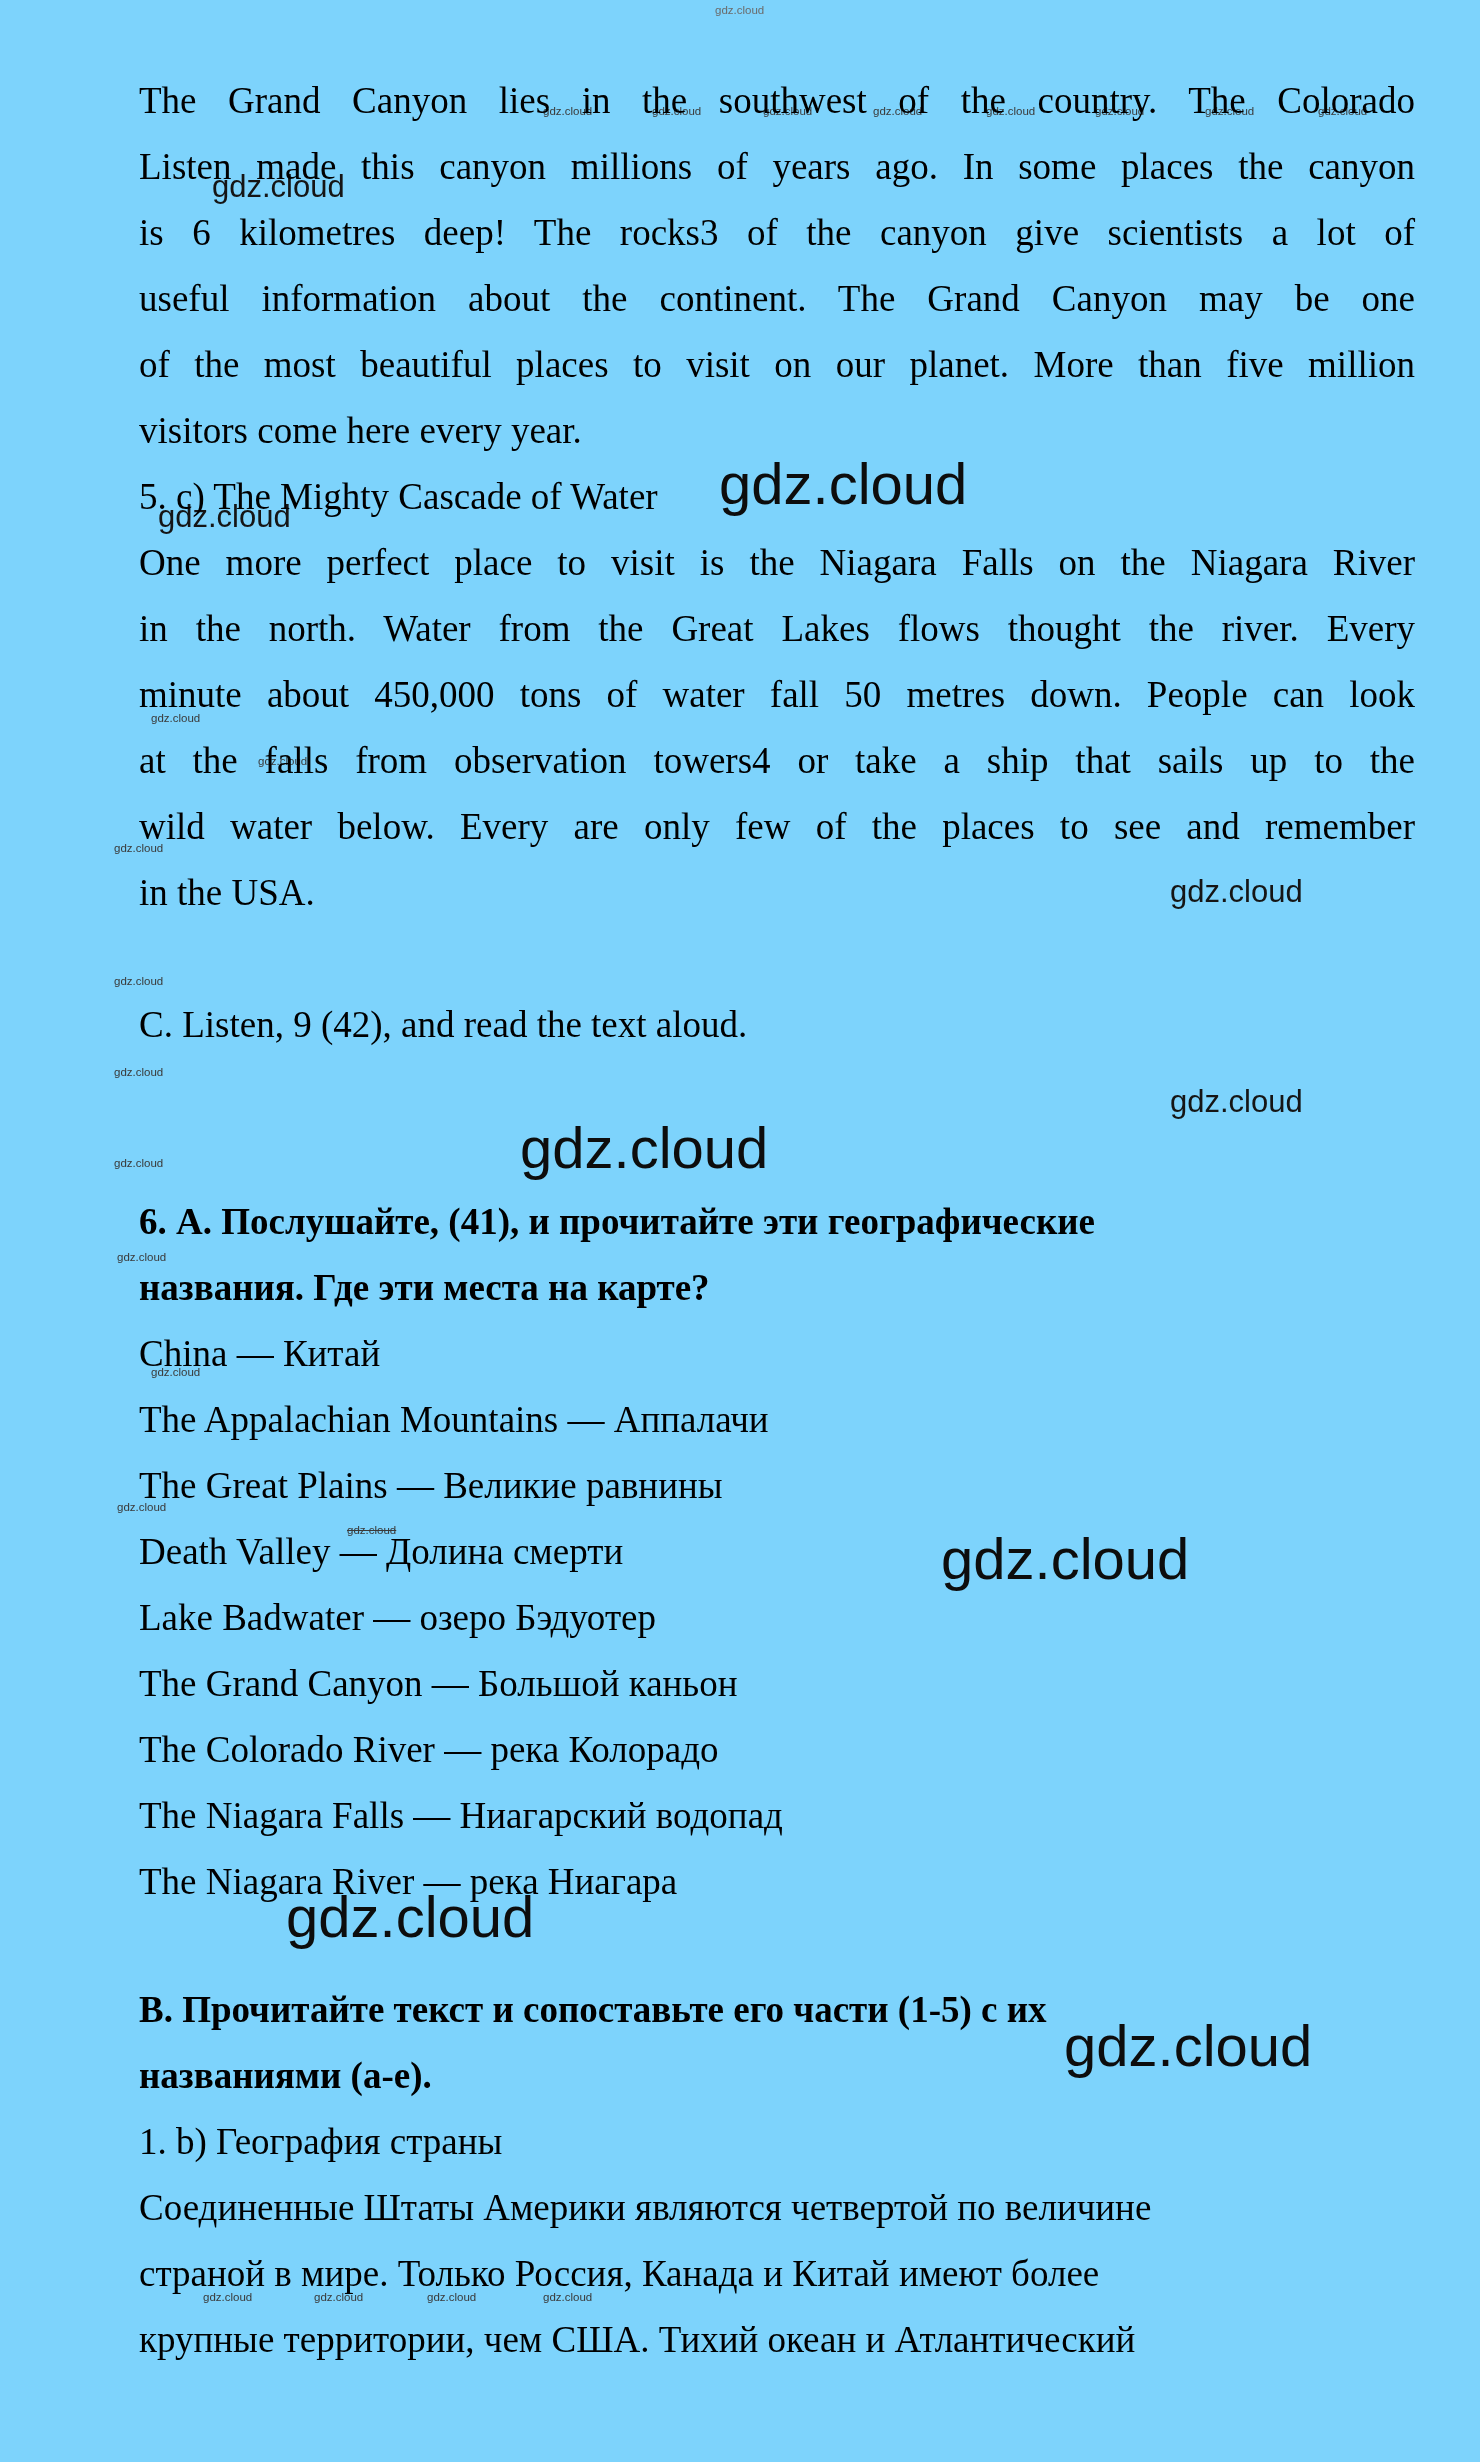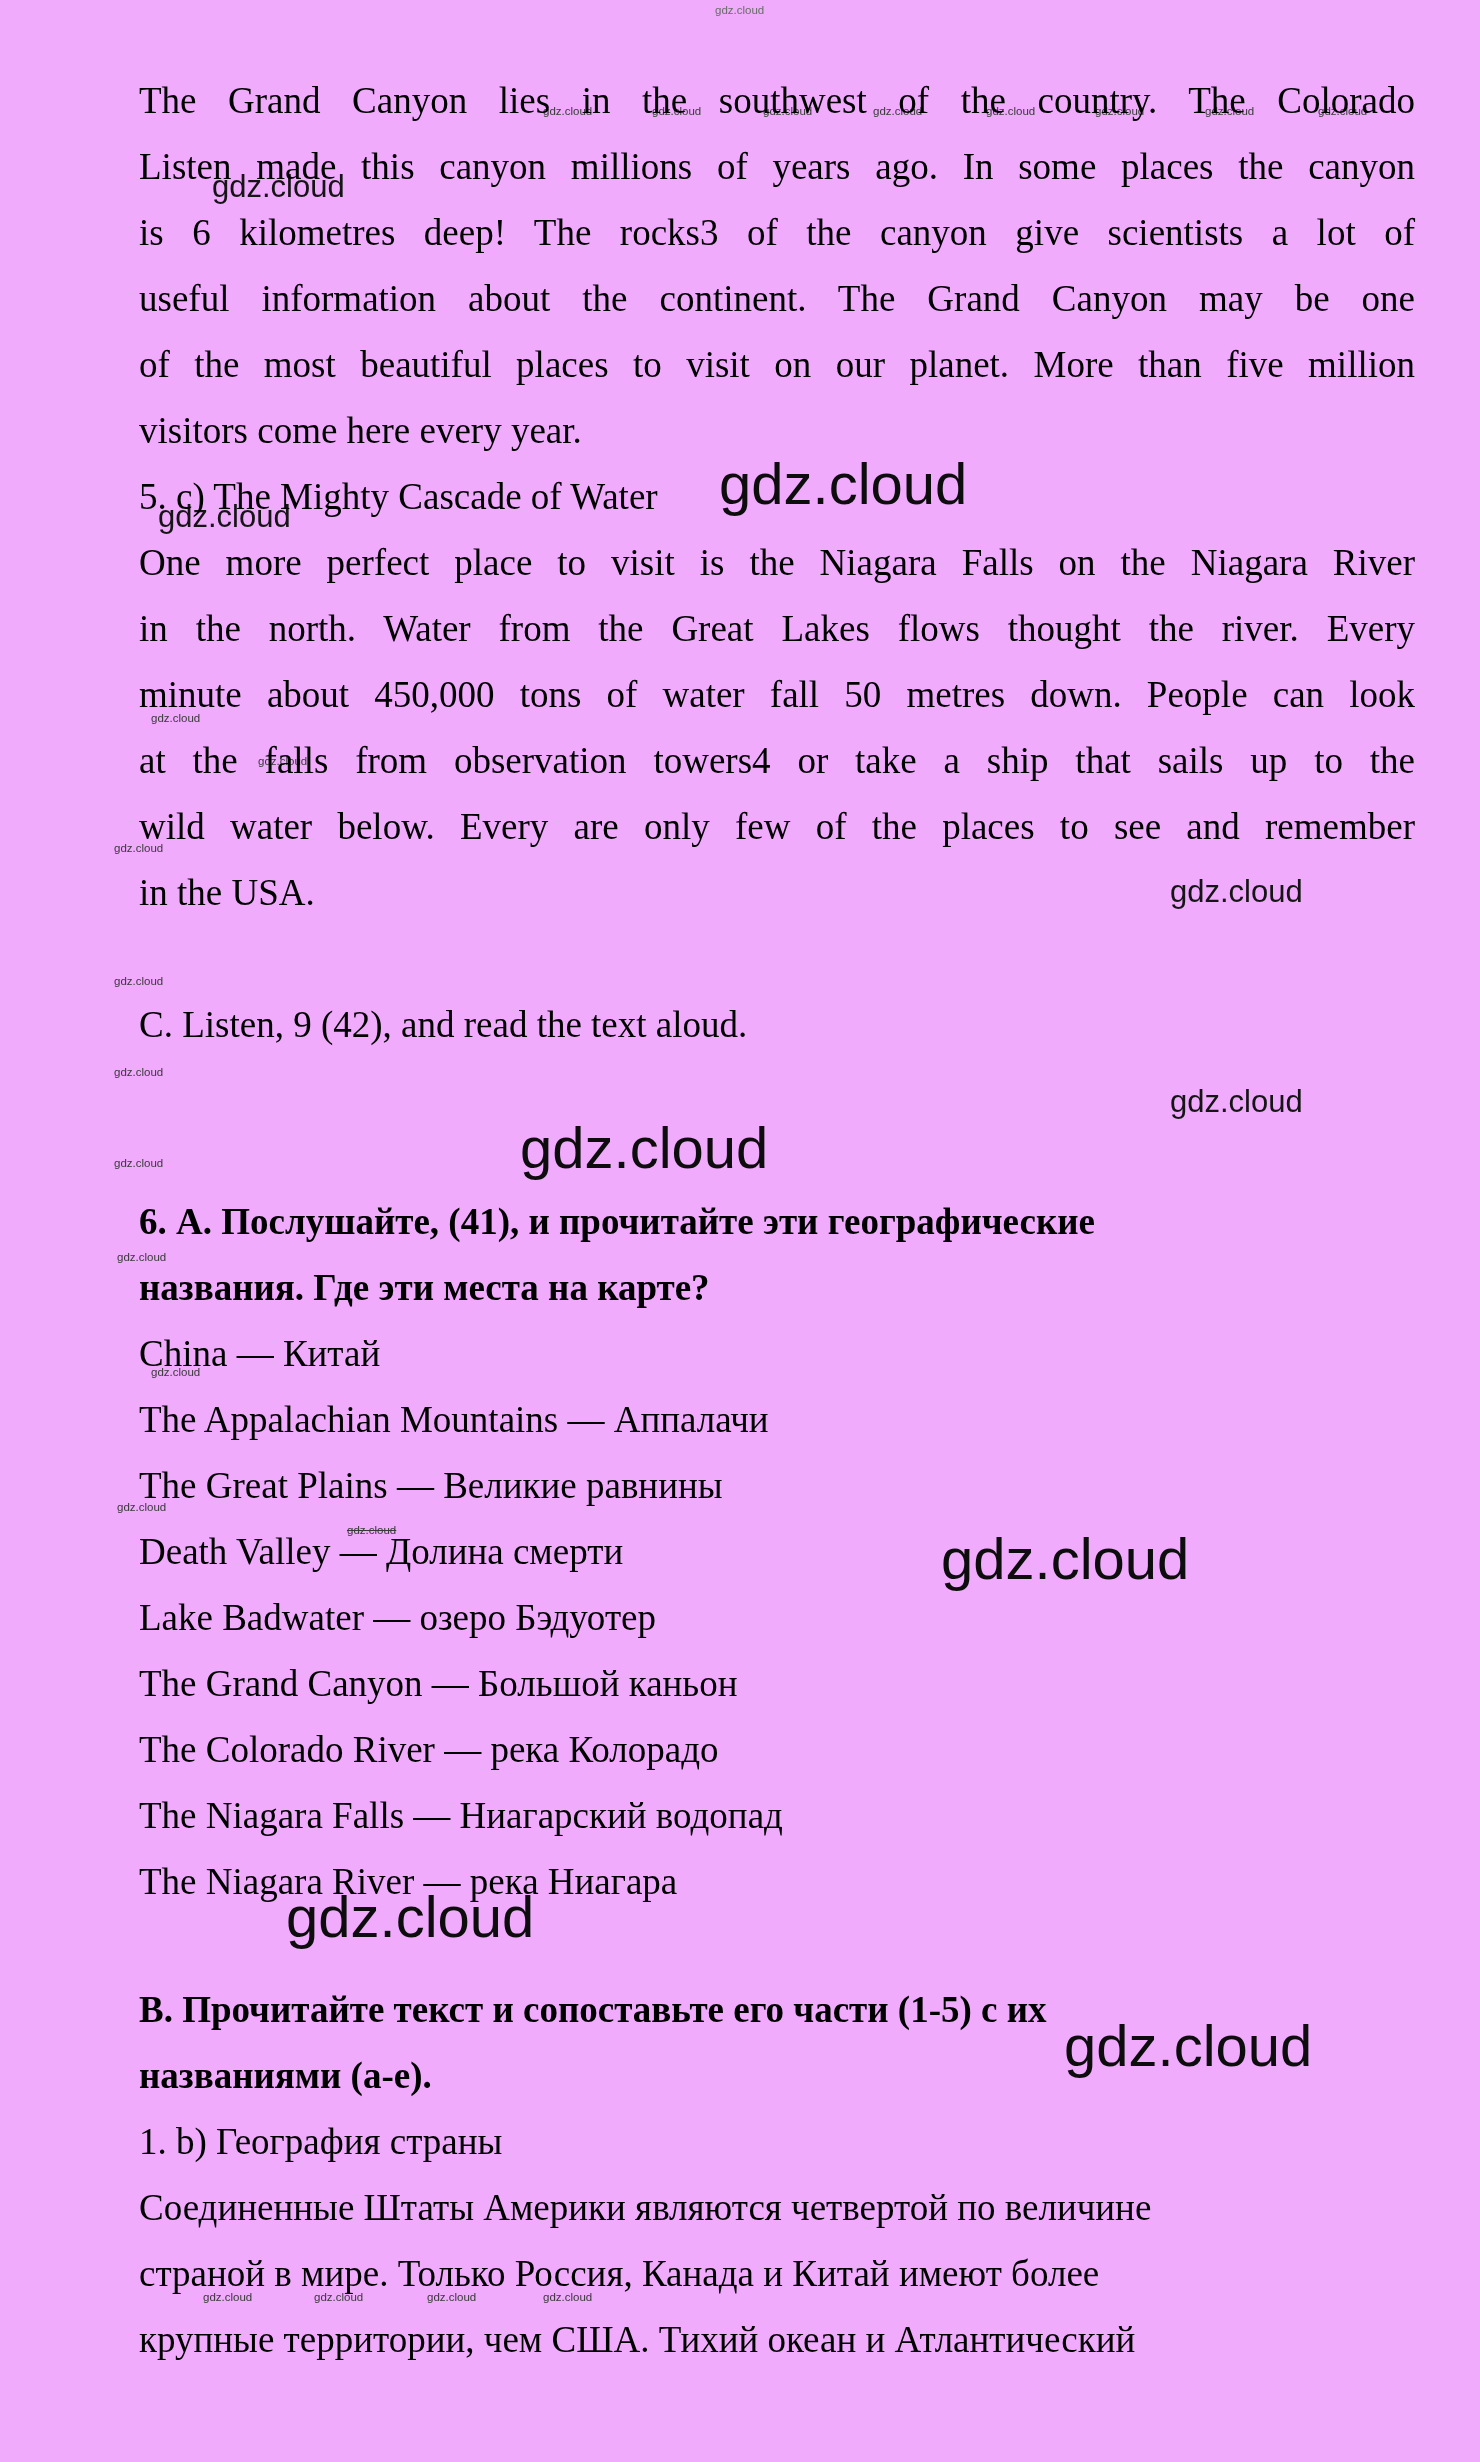--- a/index.html
+++ b/index.html
@@ -11,21 +11,21 @@
     width: 1481px;
     height: 2462px;
     position: relative;
     font-family: "Liberation Serif", serif;
     color: #000000;
     overflow: hidden;
   }
   .page {
     position: absolute;
     inset: 0;
-    background: #f0abfc;
+    background: #7dd3fc;
   }
   .text-col {
     position: absolute;
     left: 101px;
     top: 68px;
     width: 1276px;
     font-size: 37px;
     line-height: 66px;
     color: #000000;
     margin-left: 38px;

